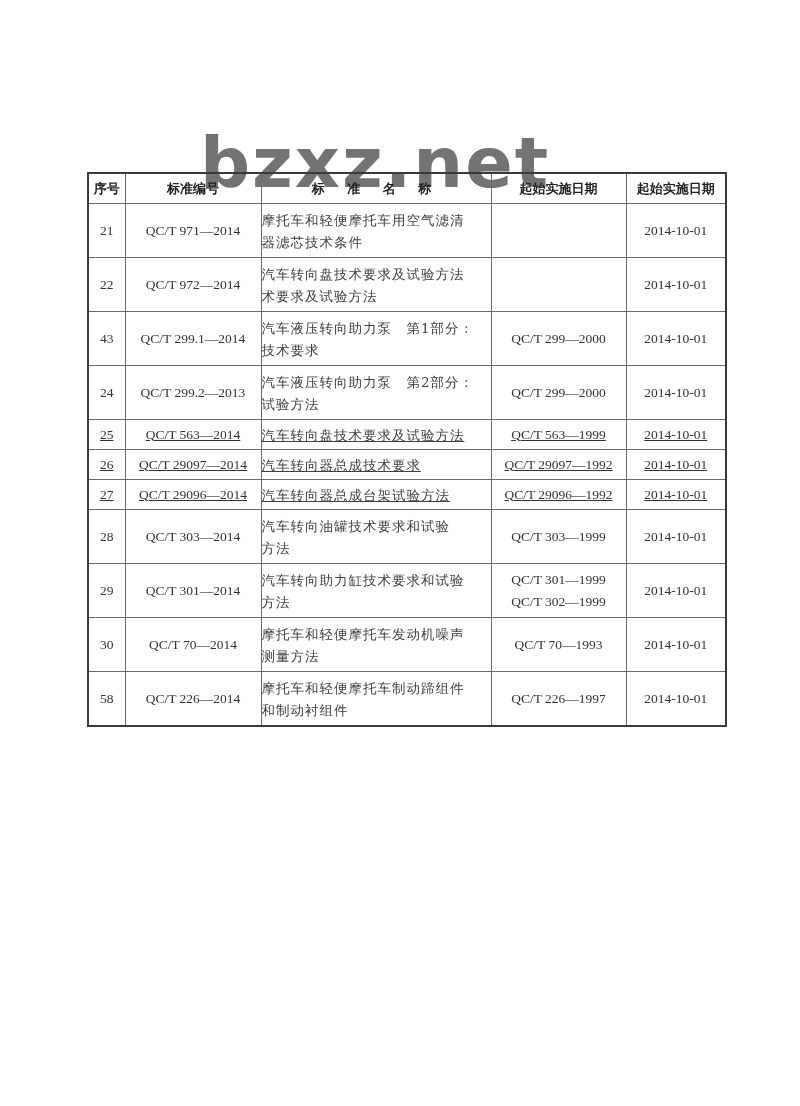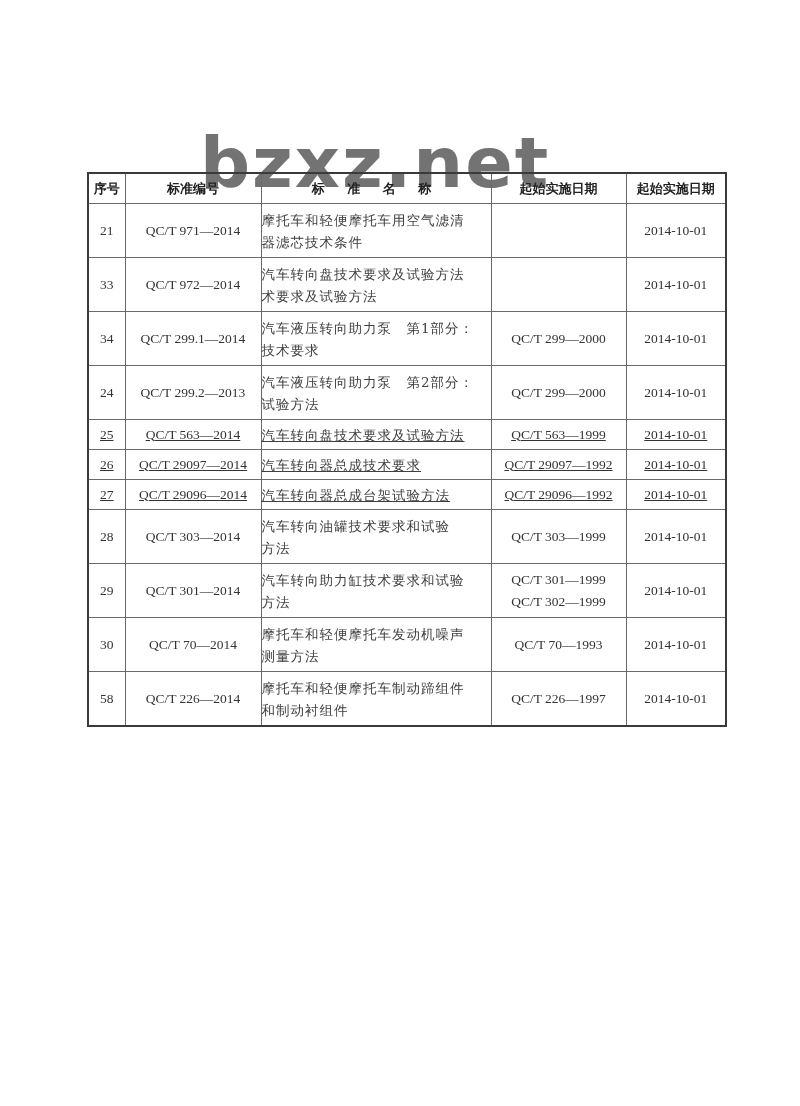--- a/index.html
+++ b/index.html
@@ -67,31 +67,31 @@
         <td class="num">21</td>
         <td class="code">QC/T 971—2014</td>
         <td class="name">
           <span class="repl-line">摩托车和轻便摩托车用空气滤清</span>
           <span class="repl-line">器滤芯技术条件</span>
         </td>
         <td class="repl"></td>
         <td class="date">2014-10-01</td>
       </tr>
       <tr class="tall">
-        <td class="num">33</td>
+        <td class="num">22</td>
         <td class="code">QC/T 972—2014</td>
         <td class="name">
           <span class="repl-line">汽车转向盘技术要求及试验方法</span>
           <span class="repl-line">术要求及试验方法</span>
         </td>
         <td class="repl"></td>
         <td class="date">2014-10-01</td>
       </tr>
       <tr class="tall">
-        <td class="num">34</td>
+        <td class="num">43</td>
         <td class="code">QC/T 299.1—2014</td>
         <td class="name">
           <span class="repl-line">汽车液压转向助力泵　第1部分：</span>
           <span class="repl-line">技术要求</span>
         </td>
         <td class="repl">
           <span class="repl-line">QC/T 299—2000</span>
         </td>
         <td class="date">2014-10-01</td>
       </tr>

